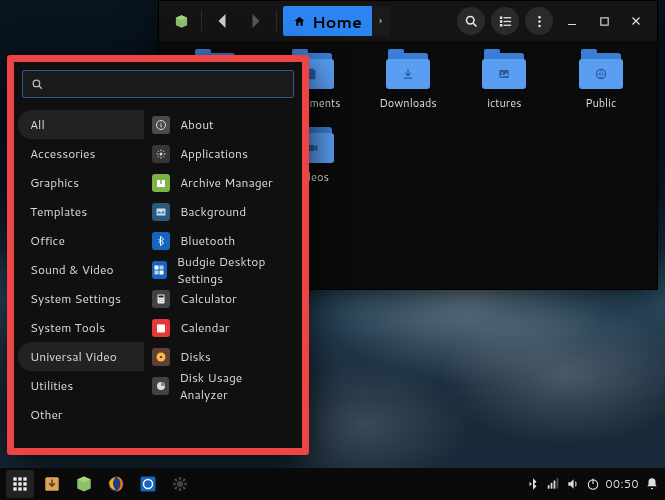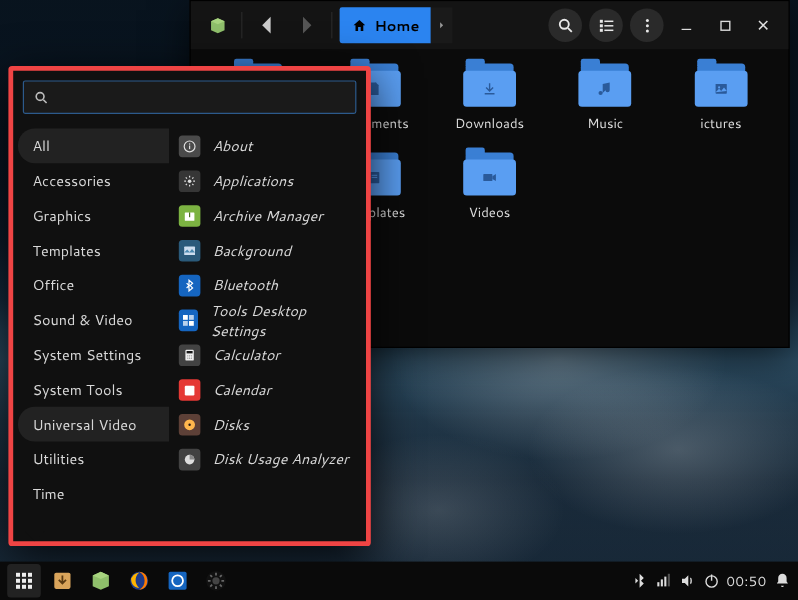--- a/index.html
+++ b/index.html
@@ -14,49 +14,49 @@
   
   .filewin { position:absolute; left:158px; top:0; width:500px; height:290px; background:#0b0b0b; border:1px solid #000; box-shadow:0 8px 30px rgba(0,0,0,0.6); }
   .fw-titlebar { height:40px; display:flex; align-items:center; padding:0 8px; gap:6px; background:#141414; }
   .tb-icon { width:28px; height:28px; display:flex; align-items:center; justify-content:center; color:#e8e8e8; border-radius:14px; }
   .tb-icon svg { width:15px; height:15px; display:block; }
   .circle { background:#2a2a2a; }
   .nav-btn { width:28px; height:28px; display:flex;align-items:center;justify-content:center; color:#ccc; border-radius:4px;}
   .nav-btn.disabled { color:#555; }
   .divider { width:1px; height:22px; background:#2a2a2a; }
   .path { display:flex; align-items:center; height:30px; }
-  .path-home { background:#2b84f0; display:flex; align-items:center; height:30px; padding:0 10px; gap:6px; color:#000; font-size:12px; font-weight:600; border-radius:2px 0 0 2px;}
+  .path-home { background:#2b84f0; display:flex; align-items:center; height:30px; padding:0 10px; gap:6px; color:#000; font-size:16px; font-weight:600; border-radius:2px 0 0 2px;}
   .path-home svg { width:13px;height:13px; }
   .path-caret { width:18px;height:30px;display:flex;align-items:center;justify-content:center;color:#999;background:#1a1a1a;}
   .spacer { flex:1; }
   .wctrl { width:26px; height:26px; display:flex;align-items:center;justify-content:center;color:#ddd; }
   .fw-body { padding:12px 8px; display:grid; grid-template-columns: repeat(5,72px); justify-content:space-around; row-gap:16px; }
   .folder { display:flex; flex-direction:column; align-items:center; gap:6px; cursor:pointer;}
   .folder-label { font-size:11px; color:#ddd; overflow:hidden;max-width:72px;text-align:center;}
   .ficon { width:44px; height:36px; position:relative; }
   .ficon .back { position:absolute; left:2px; top:0; width:40px; height:30px; background:#3a7fd4; border-radius:3px 3px 0 0; }
   .ficon .back::before { content:""; position:absolute; left:0; top:-4px; width:16px;height:6px;background:#3a7fd4;border-radius:2px 2px 0 0;}
   .ficon .front { position:absolute; left:0; top:6px; width:44px; height:30px; background:#5a9ef2; border-radius:3px; }
   .ficon .glyph { position:absolute; left:0; top:6px; width:44px;height:30px; display:flex;align-items:center;justify-content:center; color:#2a5a9a;}
   .ficon .glyph svg{width:14px;height:14px;}
 
   
-  .menu { position:absolute; left:7px; top:55px; width:302px; height:400px; background:#101010; border:4px solid #ef4444; box-shadow:0 10px 40px rgba(0,0,0,0.8); border-radius:3px; display:flex; flex-direction:column; }
+  .menu { position:absolute; left:7px; top:55px; width:302px; height:400px; background:#101010; border:7px solid #ef4444; box-shadow:0 10px 40px rgba(0,0,0,0.8); border-radius:3px; display:flex; flex-direction:column; }
   .menu::after { content:""; position:absolute; left:10px; bottom:-8px; border:8px solid transparent; border-top-color:#101010; width:0;height:0;}
   .search { padding:8px; }
   .search-in { display:flex;align-items:center; background:#1a1a1a; border:1px solid #2c5a8c; height:28px; padding:0 8px; gap:8px; border-radius:2px;}
   .search-in svg{width:13px;height:13px;color:#bbb;}
   .search-in input { flex:1; background:transparent;border:none;outline:none;color:#eee;font-size:12px;}
   .menu-body { flex:1; display:flex; overflow:hidden;}
   .cats { width:130px; padding:4px 0 4px 4px; overflow:hidden; }
   .cat { height:29px; display:flex;align-items:center; padding:0 12px; font-size:12px; color:#d8d8d8; border-radius:14px 0 0 14px; cursor:pointer;}
   .cat.active { background:#222; }
   .cat.hover { background:#222; }
   .apps { flex:1; overflow:hidden; padding:4px 4px 4px 0;}
-  .app { height:29px; display:flex; align-items:center; gap:10px; padding:0 8px; font-size:12px; color:#d8d8d8; cursor:pointer;font-style:italic;}
+  .app { height:29px; display:flex; align-items:center; gap:10px; padding:0 8px; font-size:12px; color:#d8d8d8; cursor:pointer;}
   .aicon { width:18px;height:18px; display:flex;align-items:center;justify-content:center; border-radius:3px;}
   .aicon svg{width:12px;height:12px;}
 
   
   .panel { position:absolute; left:0; right:0; bottom:0; height:32px; background:#0a0a0a; display:flex; align-items:center; padding:0 6px; gap:4px; }
   .pbtn { width:28px;height:28px; display:flex;align-items:center;justify-content:center; color:#ddd; border-radius:3px;}
   .pbtn.active { background:#222; }
   .pright { margin-left:auto; display:flex;align-items:center; gap:6px; color:#ddd; font-size:11px;}
   .pright .pic {width:14px;height:14px;}
   .clock { font-size:11px; letter-spacing:.5px;}
@@ -170,32 +170,20 @@
         <div class="ficon">
           <div class="back"></div>
           <div class="front"></div>
           <div class="glyph">
             <svg viewBox="0 0 24 24" fill="#2a5a9a">
               <path d="M12 4v10M7 10l5 5 5-5M5 19h14" stroke="#2a5a9a" stroke-width="2" fill="none"></path>
             </svg>
           </div>
         </div>
         <div class="folder-label">Downloads</div>
-      </div>
-      <div class="folder">
-        <div class="ficon">
-          <div class="back"></div>
-          <div class="front"></div>
-          <div class="glyph">
-            <svg viewBox="0 0 24 24" fill="#2a5a9a">
-              <path d="M9 18a3 3 0 11-6 0 3 3 0 016 0zM9 18V5l10-2v11a3 3 0 11-6 0"></path>
-            </svg>
-          </div>
-        </div>
-        <div class="folder-label">Music</div>
       </div>
       <div class="folder">
         <div class="ficon">
           <div class="back"></div>
           <div class="front"></div>
           <div class="glyph">
             <svg viewBox="0 0 24 24" fill="#2a5a9a">
               <rect x="4" y="5" width="16" height="14" rx="1"></rect>
               <circle cx="9" cy="10" r="1.5" fill="#5a9ef2"></circle>
               <path d="M4 17l5-5 3 3 4-5 4 5" fill="#5a9ef2"></path>
@@ -262,21 +250,21 @@
         <div class="cat active">All</div>
         <div class="cat">Accessories</div>
         <div class="cat">Graphics</div>
         <div class="cat">Templates</div>
         <div class="cat">Office</div>
         <div class="cat">Sound &amp; Video</div>
         <div class="cat">System Settings</div>
         <div class="cat">System Tools</div>
         <div class="cat hover">Universal Video</div>
         <div class="cat">Utilities</div>
-        <div class="cat">Time</div>
+        <div class="cat">Other</div>
       </div>
     <div class="apps" id="apps">
         <div class="app">
           <div class="aicon" style="background:#4a4a4a;color:#ddd">
             <svg viewBox="0 0 24 24">
               <circle cx="12" cy="12" r="9" fill="none" stroke="currentColor" stroke-width="2"></circle>
               <circle cx="12" cy="8" r="1.2" fill="currentColor"></circle>
               <rect x="11" y="10.5" width="2" height="6" fill="currentColor"></rect>
             </svg>
           </div>
@@ -321,21 +309,21 @@
         </div>
         <div class="app">
           <div class="aicon" style="background:#1565c0;color:#fff">
             <svg viewBox="0 0 24 24">
               <rect x="3" y="3" width="8" height="8" fill="currentColor"></rect>
               <rect x="13" y="3" width="8" height="8" fill="currentColor" opacity="0.7"></rect>
               <rect x="3" y="13" width="8" height="8" fill="currentColor" opacity="0.7"></rect>
               <rect x="13" y="13" width="8" height="8" fill="currentColor"></rect>
             </svg>
           </div>
-          <span>Tools Desktop Settings</span>
+          <span>Budgie Desktop Settings</span>
         </div>
         <div class="app">
           <div class="aicon" style="background:#424242;color:#eee">
             <svg viewBox="0 0 24 24">
               <rect x="5" y="3" width="14" height="18" rx="2" fill="currentColor"></rect>
               <rect x="7" y="5" width="10" height="4" fill="#1a1a1a"></rect>
               <circle cx="9" cy="13" r="1" fill="#888"></circle>
               <circle cx="12" cy="13" r="1" fill="#888"></circle>
               <circle cx="15" cy="13" r="1" fill="#888"></circle>
               <circle cx="9" cy="17" r="1" fill="#888"></circle>

